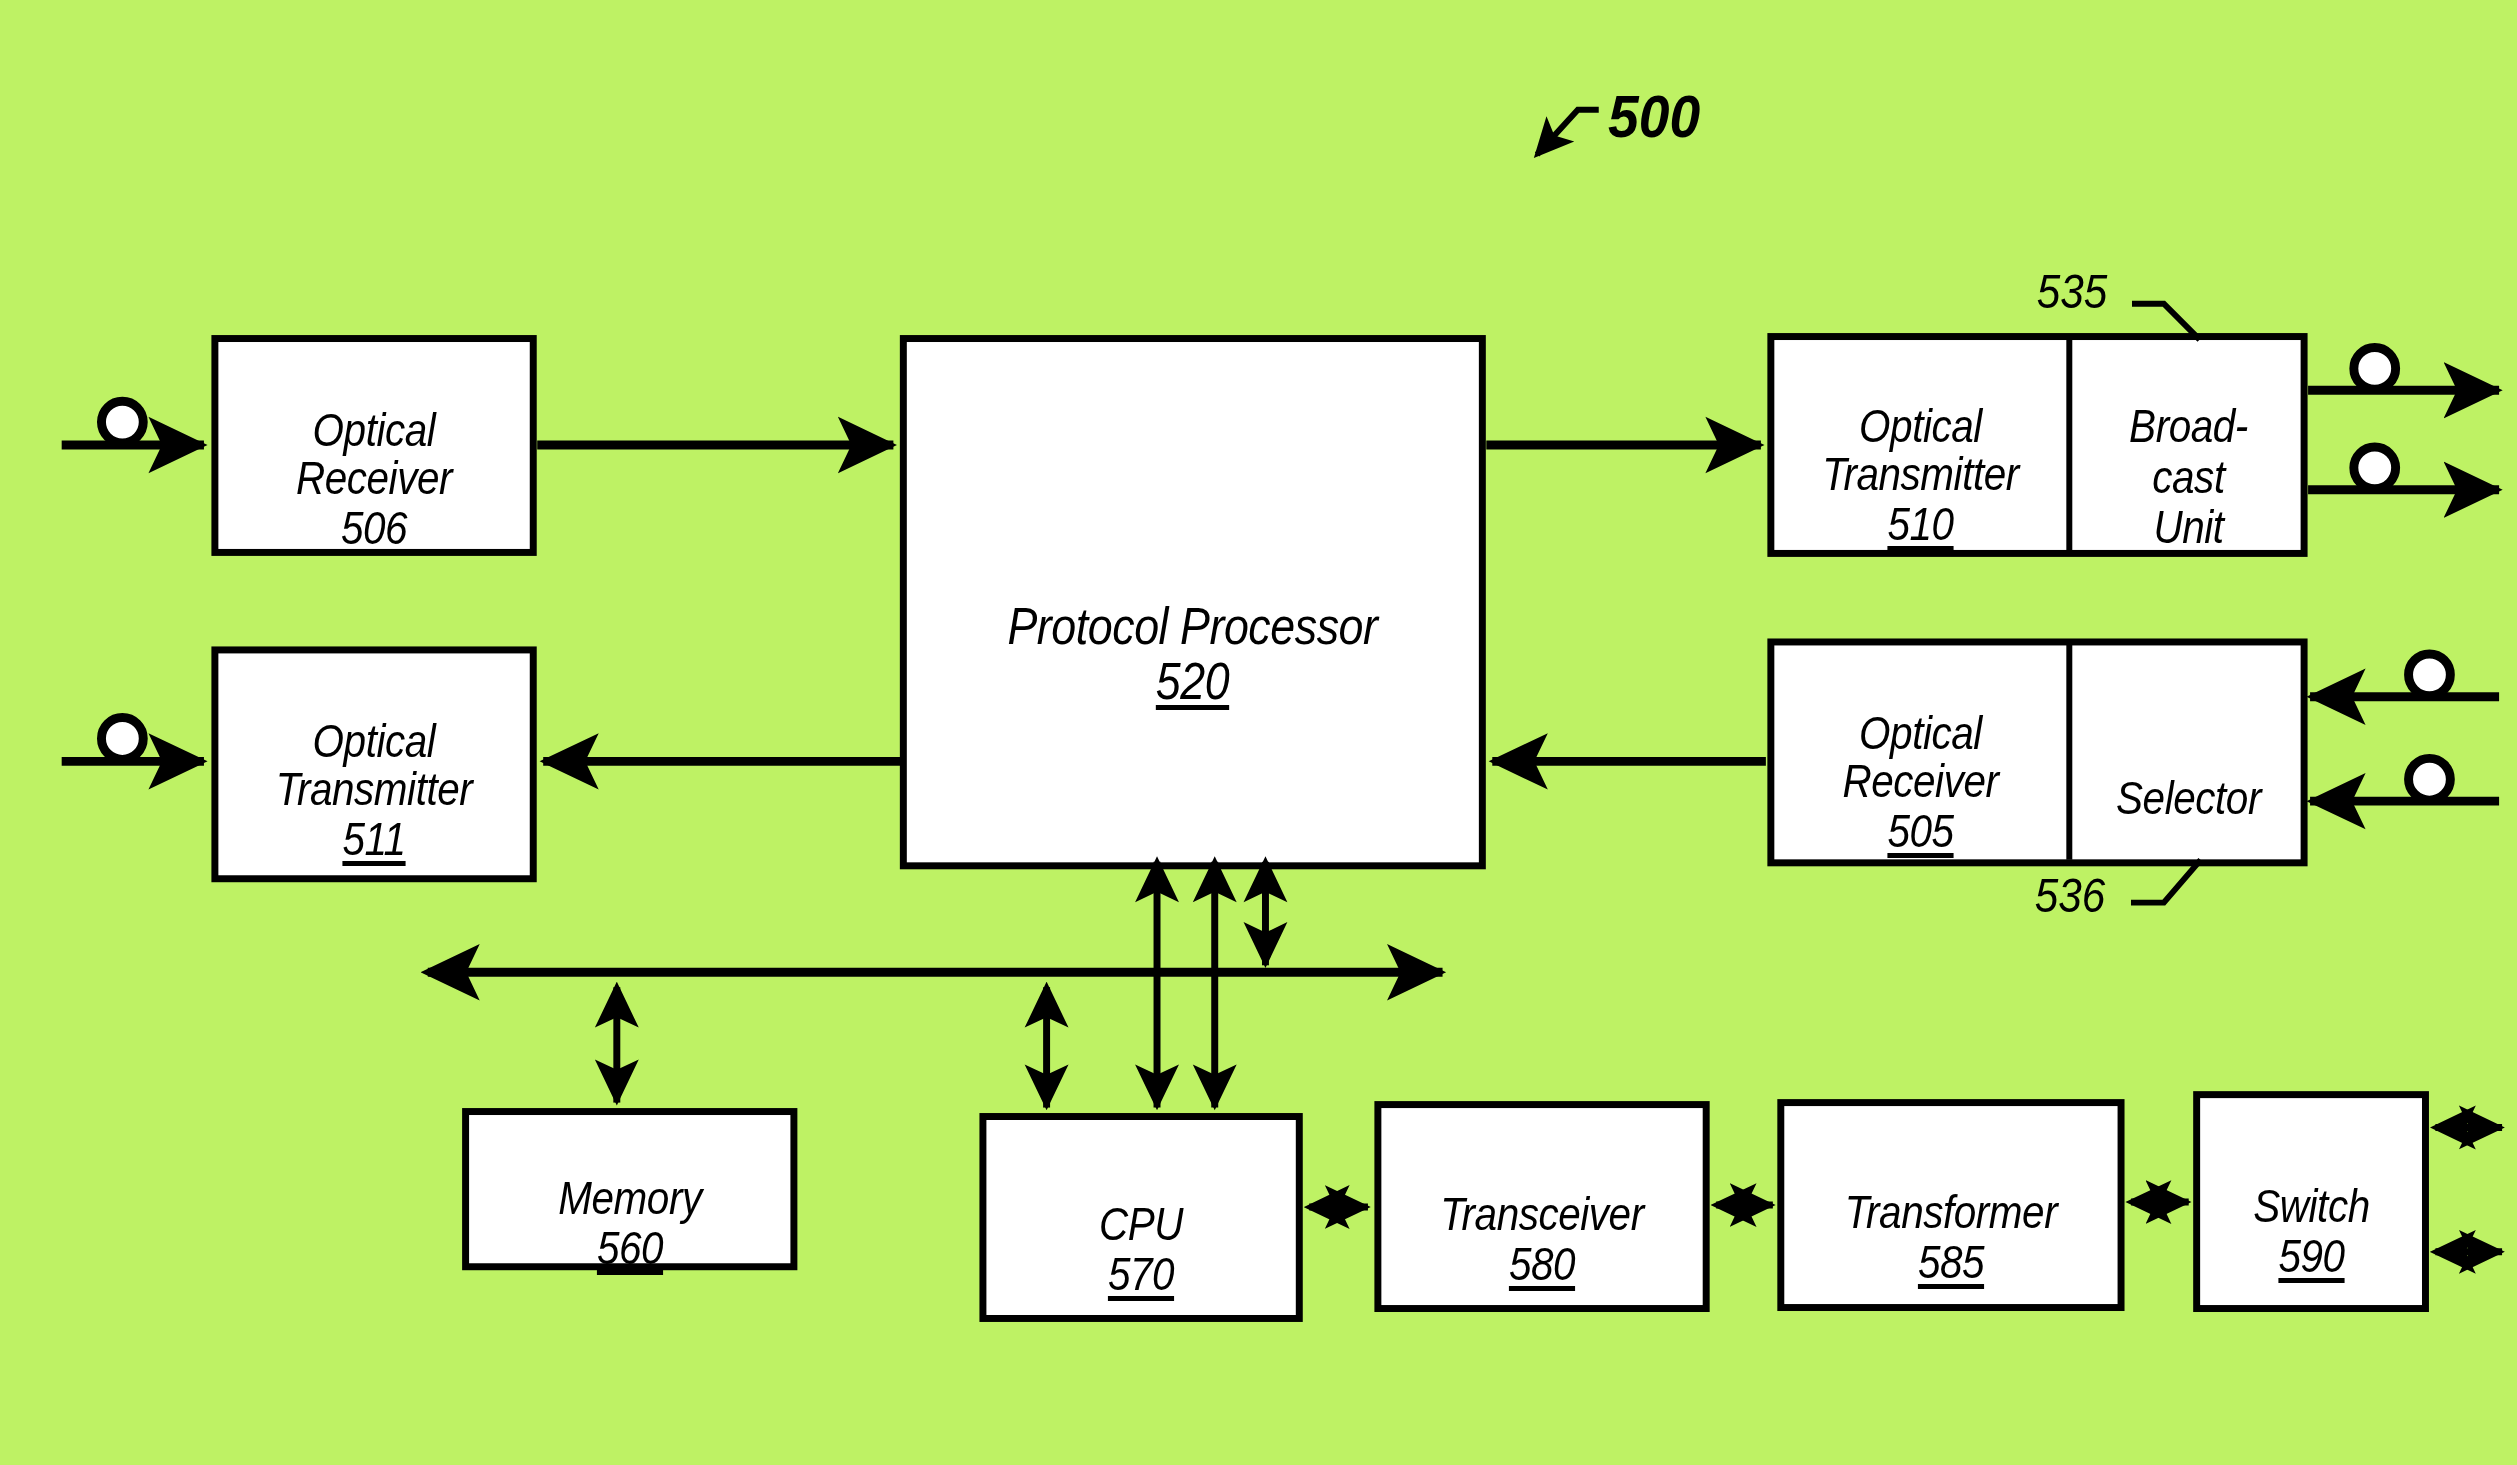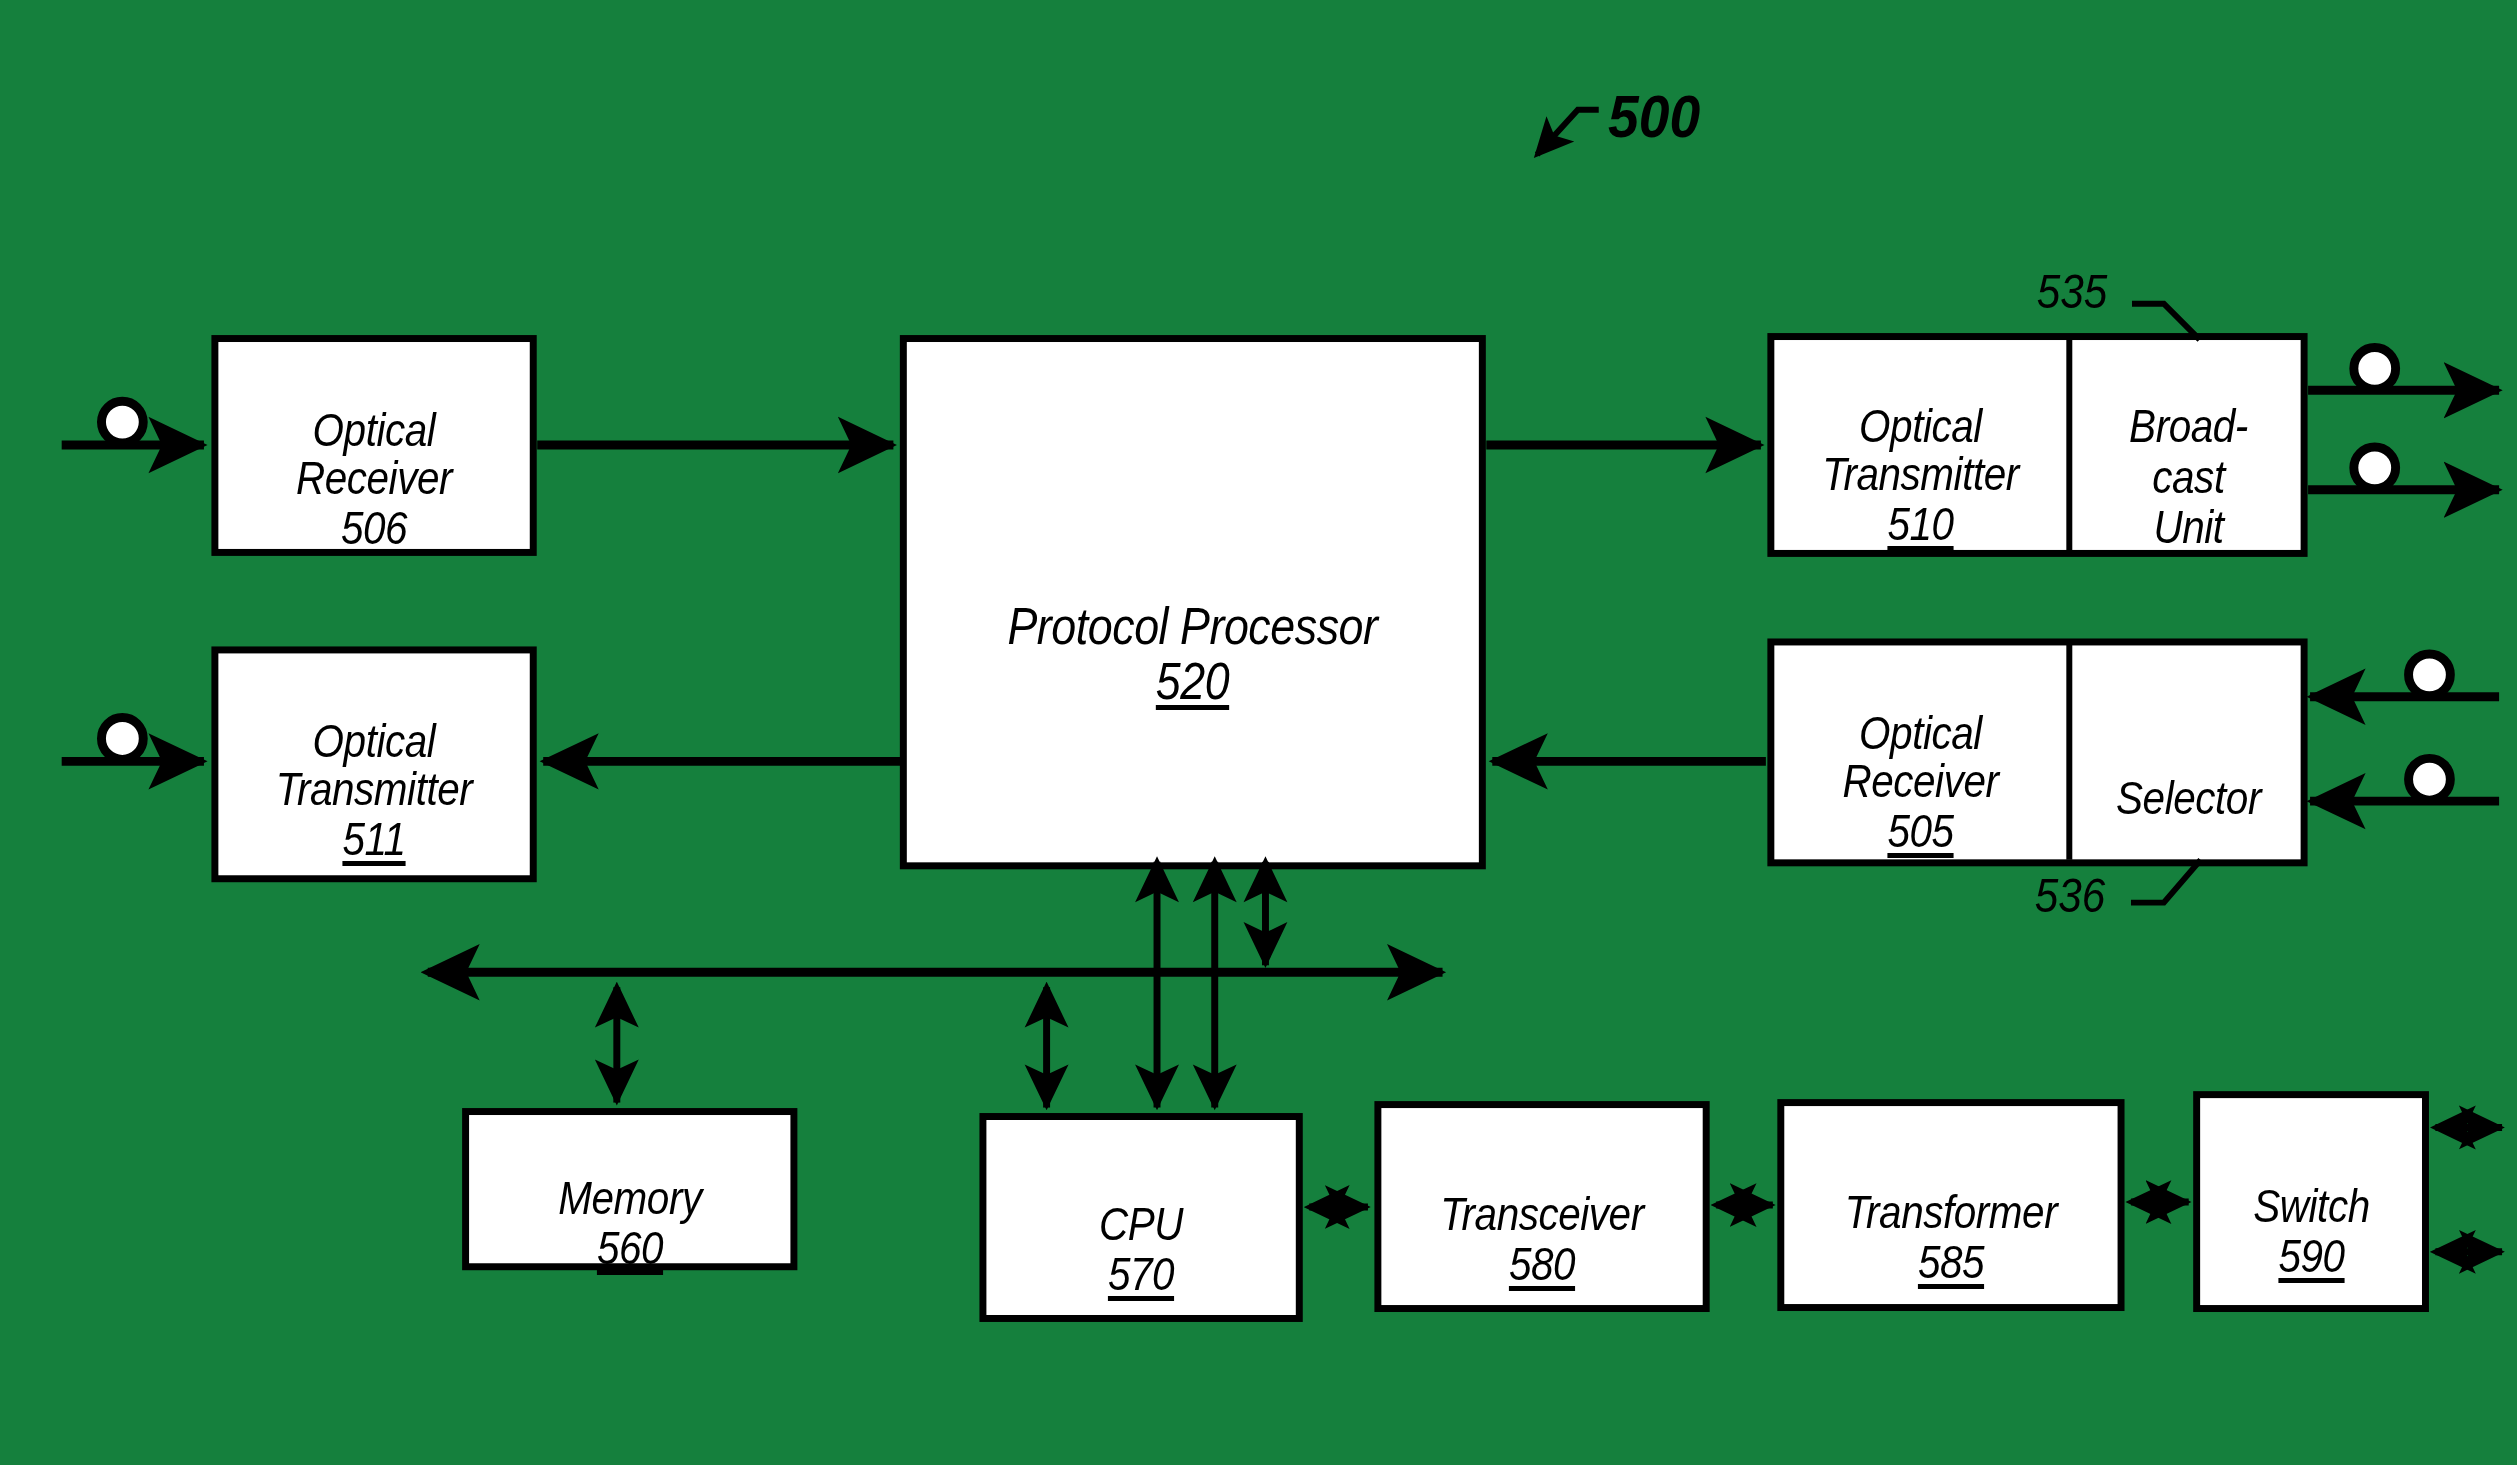--- a/index.html
+++ b/index.html
@@ -8,21 +8,21 @@
     padding: 0;
     background: #ffffff;
   }
   body {
     font-family: "Liberation Sans", sans-serif;
   }
   #figure-root {
     position: relative;
     width: 2517px;
     height: 1466px;
-    background: #15803d;
+    background: #bef264;
     overflow: hidden;
   }
   #diagram-svg {
     position: absolute;
     left: 0;
     top: 0;
     width: 2517px;
     height: 1466px;
   }
   .blk-rect {

